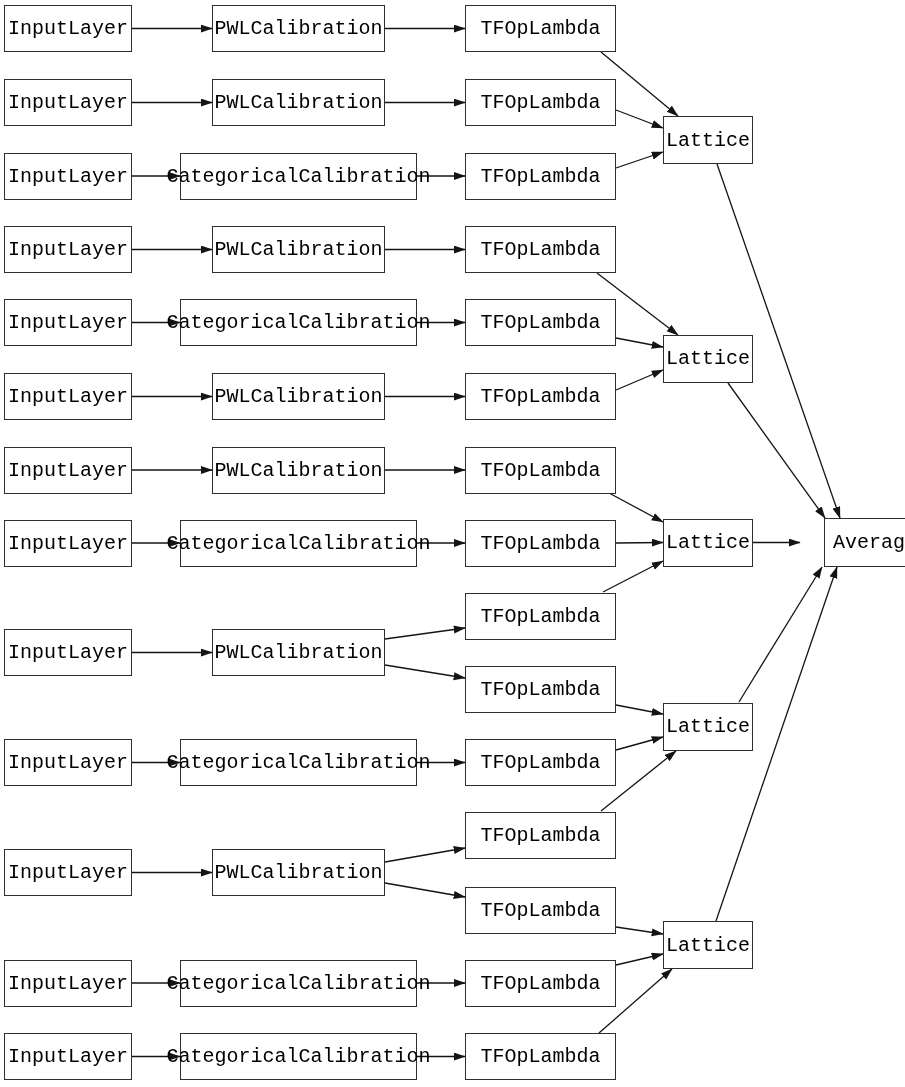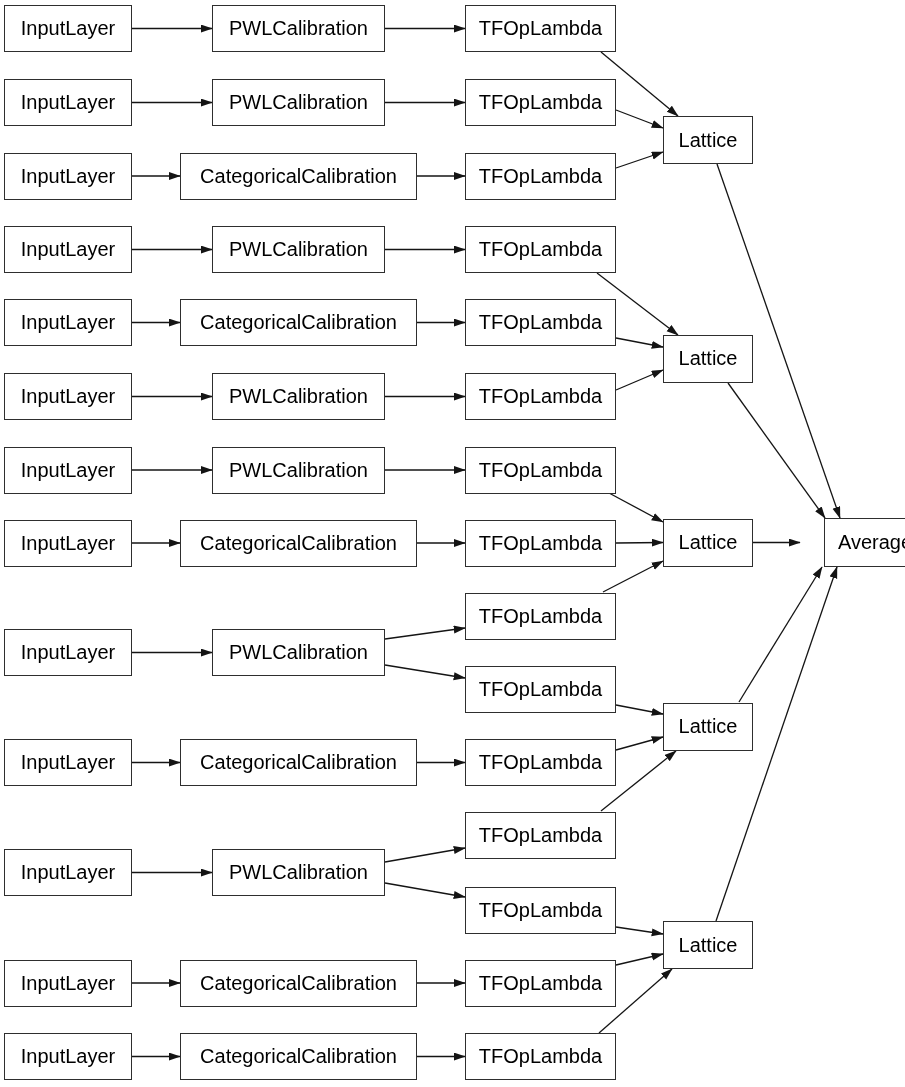--- a/index.html
+++ b/index.html
@@ -16,21 +16,21 @@
     width: 905px; height: 1087px;
   }
   .node {
     position: absolute;
     box-sizing: border-box;
     background: #ffffff;
     border: 1.5px solid #2e2e2e;
     display: flex;
     align-items: center;
     justify-content: center;
-    font-family: Liberation Sans, sans-serif;
+    font-family: Liberation Mono, monospace;
     font-size: 20px;
     color: #000000;
     white-space: nowrap;
   }
   .edge-line { stroke: #141414; stroke-width: 1.3; fill: none; }
 </style>
 </head>
 <body>
 
 <div id="canvas">

